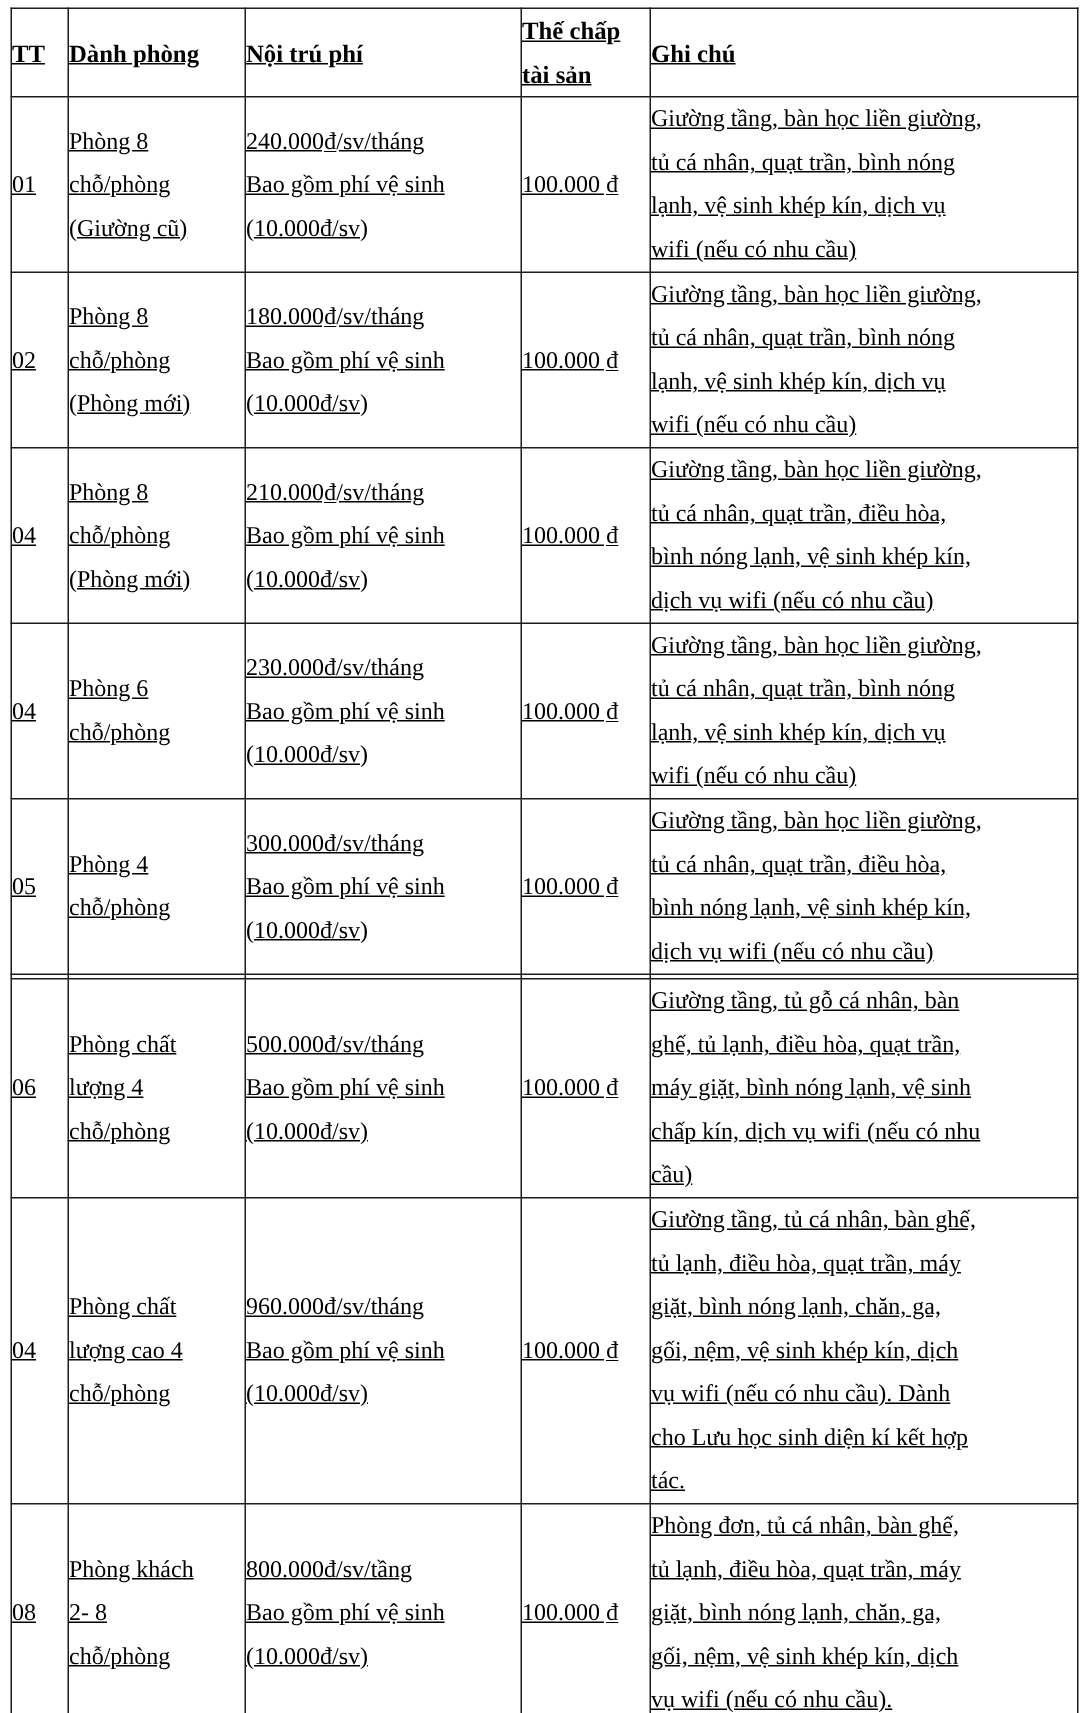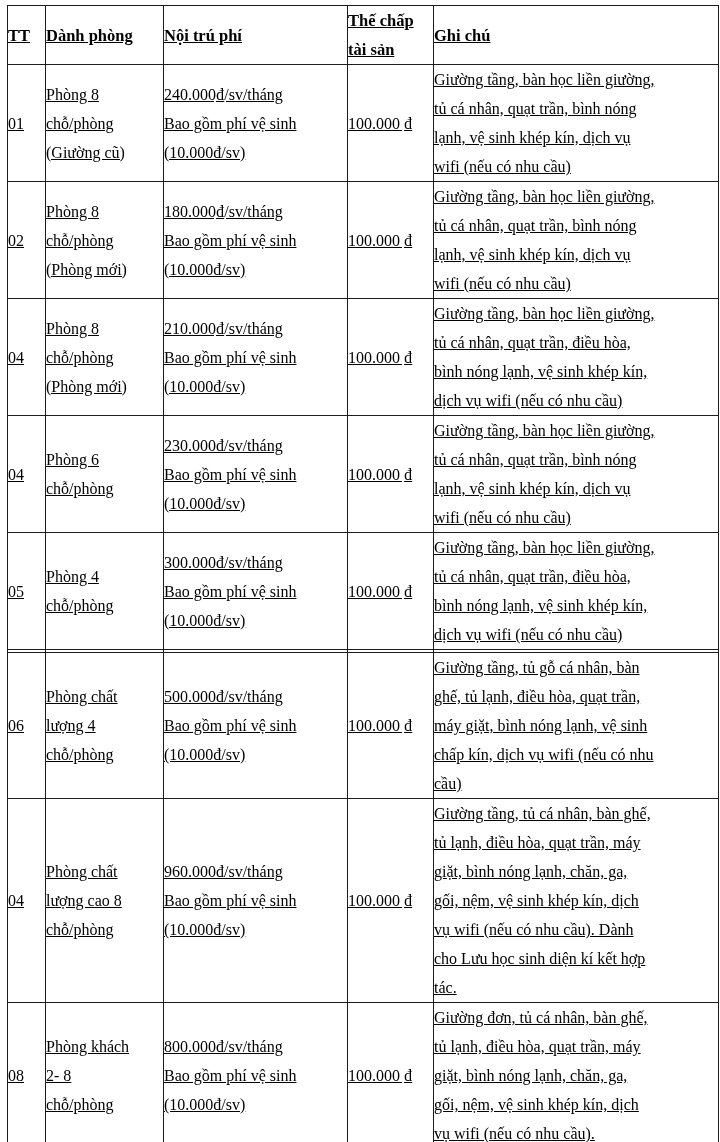--- a/index.html
+++ b/index.html
@@ -206,21 +206,21 @@
             <div>máy giặt, bình nóng lạnh, vệ sinh</div>
             <div>chấp kín, dịch vụ wifi (nếu có nhu</div>
             <div>cầu)</div>
           </td>
       </tr>
 
       <tr class="r-tall7">
         <td class="c-tt">04</td>
         <td class="c-loai">
             <div>Phòng chất</div>
-            <div>lượng cao 8</div>
+            <div>lượng cao 4</div>
             <div>chỗ/phòng</div>
           </td>
         <td class="c-phi">
             <div>960.000đ/sv/tháng</div>
             <div>Bao gồm phí vệ sinh</div>
             <div>(10.000đ/sv)</div>
           </td>
         <td class="c-chap">100.000 ₫</td>
         <td class="c-ghichu">
             <div>Giường tầng, tủ cá nhân, bàn ghế,</div>
@@ -234,27 +234,27 @@
       </tr>
 
       <tr class="r-tall5">
         <td class="c-tt">08</td>
         <td class="c-loai">
             <div>Phòng khách</div>
             <div>2- 8</div>
             <div>chỗ/phòng</div>
           </td>
         <td class="c-phi">
-            <div>800.000đ/sv/tháng</div>
-            <div>Bao gồm phí vệ sinh</div>
-            <div>(10.000đ/sv)</div>
-          </td>
-        <td class="c-chap">100.000 ₫</td>
-        <td class="c-ghichu">
-            <div>Giường đơn, tủ cá nhân, bàn ghế,</div>
+            <div>800.000đ/sv/tầng</div>
+            <div>Bao gồm phí vệ sinh</div>
+            <div>(10.000đ/sv)</div>
+          </td>
+        <td class="c-chap">100.000 ₫</td>
+        <td class="c-ghichu">
+            <div>Phòng đơn, tủ cá nhân, bàn ghế,</div>
             <div>tủ lạnh, điều hòa, quạt trần, máy</div>
             <div>giặt, bình nóng lạnh, chăn, ga,</div>
             <div>gối, nệm, vệ sinh khép kín, dịch</div>
             <div>vụ wifi (nếu có nhu cầu).</div>
           </td>
       </tr>
     </tbody>
   </table>
 </div>
 

